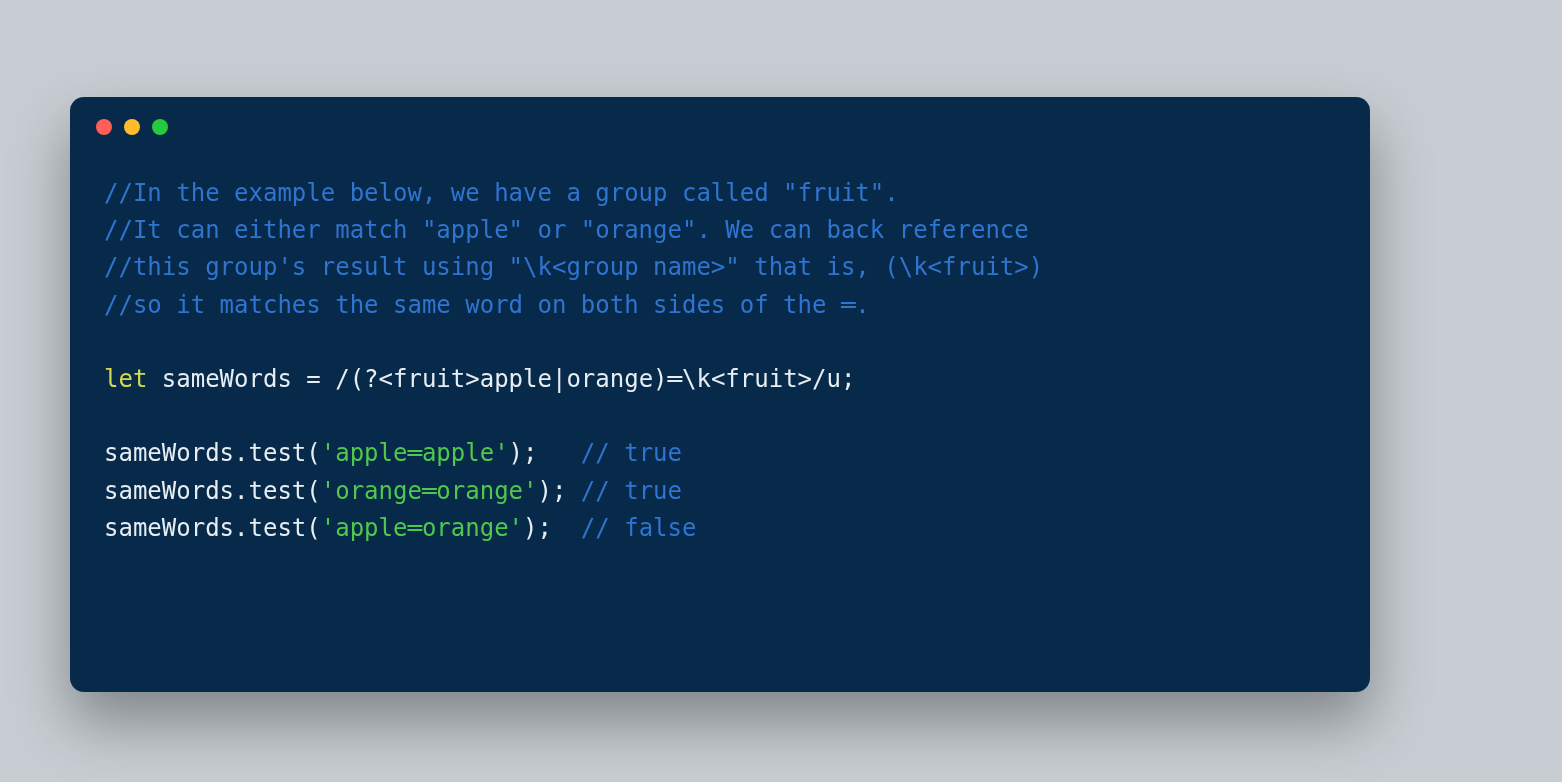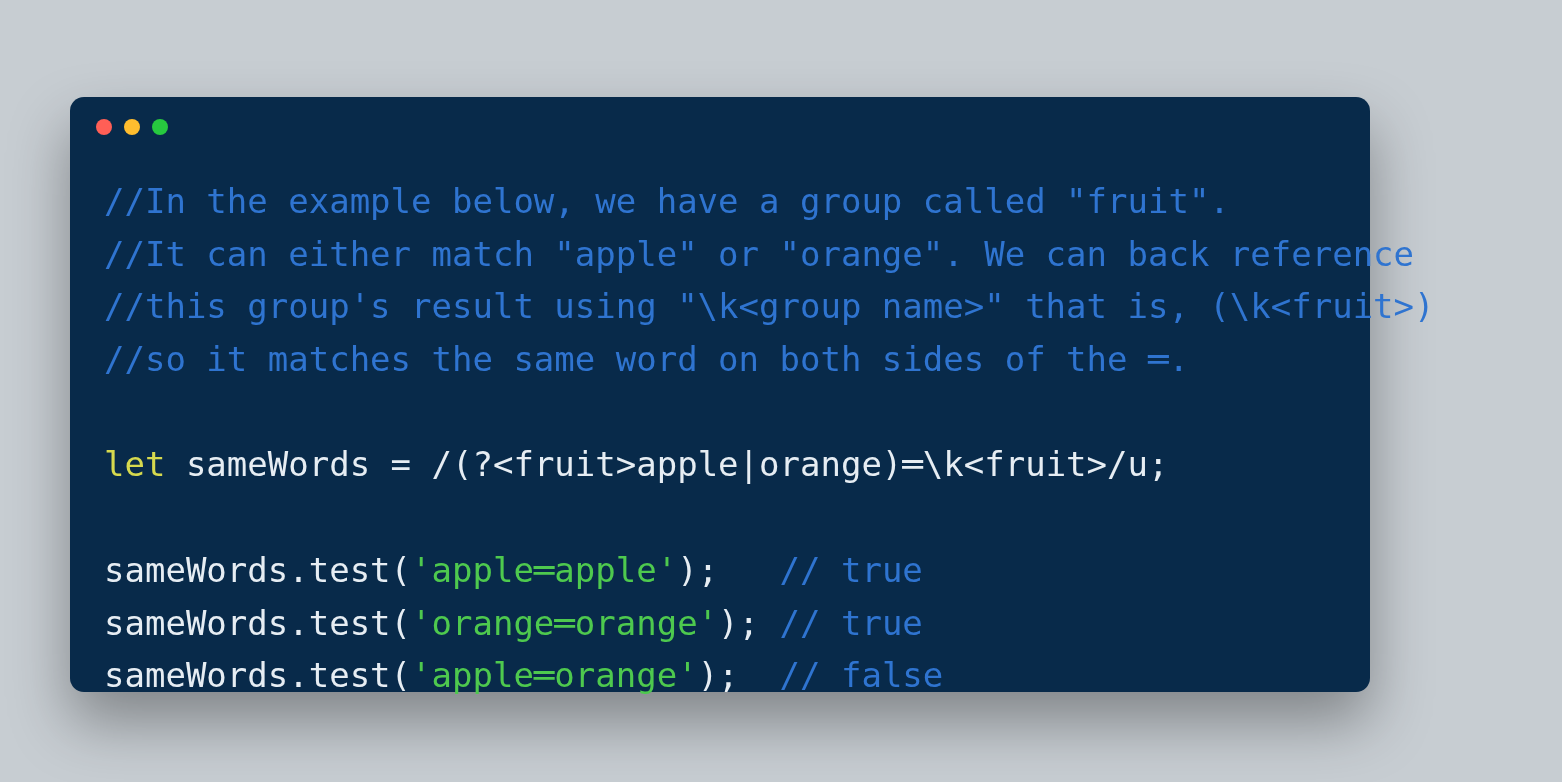--- a/index.html
+++ b/index.html
@@ -24,21 +24,21 @@
   .titlebar{
     display:flex;
     gap:12px;
     padding:22px 26px 0 26px;
   }
   .dot{
     width:16px;height:16px;border-radius:50%;
   }
   .code{
     padding:40px 54px 0 34px;
-    font-size:34px;
+    font-size:24px;
     line-height:1.55;
     white-space:pre;
     color:#e6edf3;
     font-weight:400;
   }
   .c-comment{color:#2f74d0}
   .c-key{color:#d6d94e}
   .c-plain{color:#e6edf3}
   .c-str{color:#4ec94e}
 </style>

